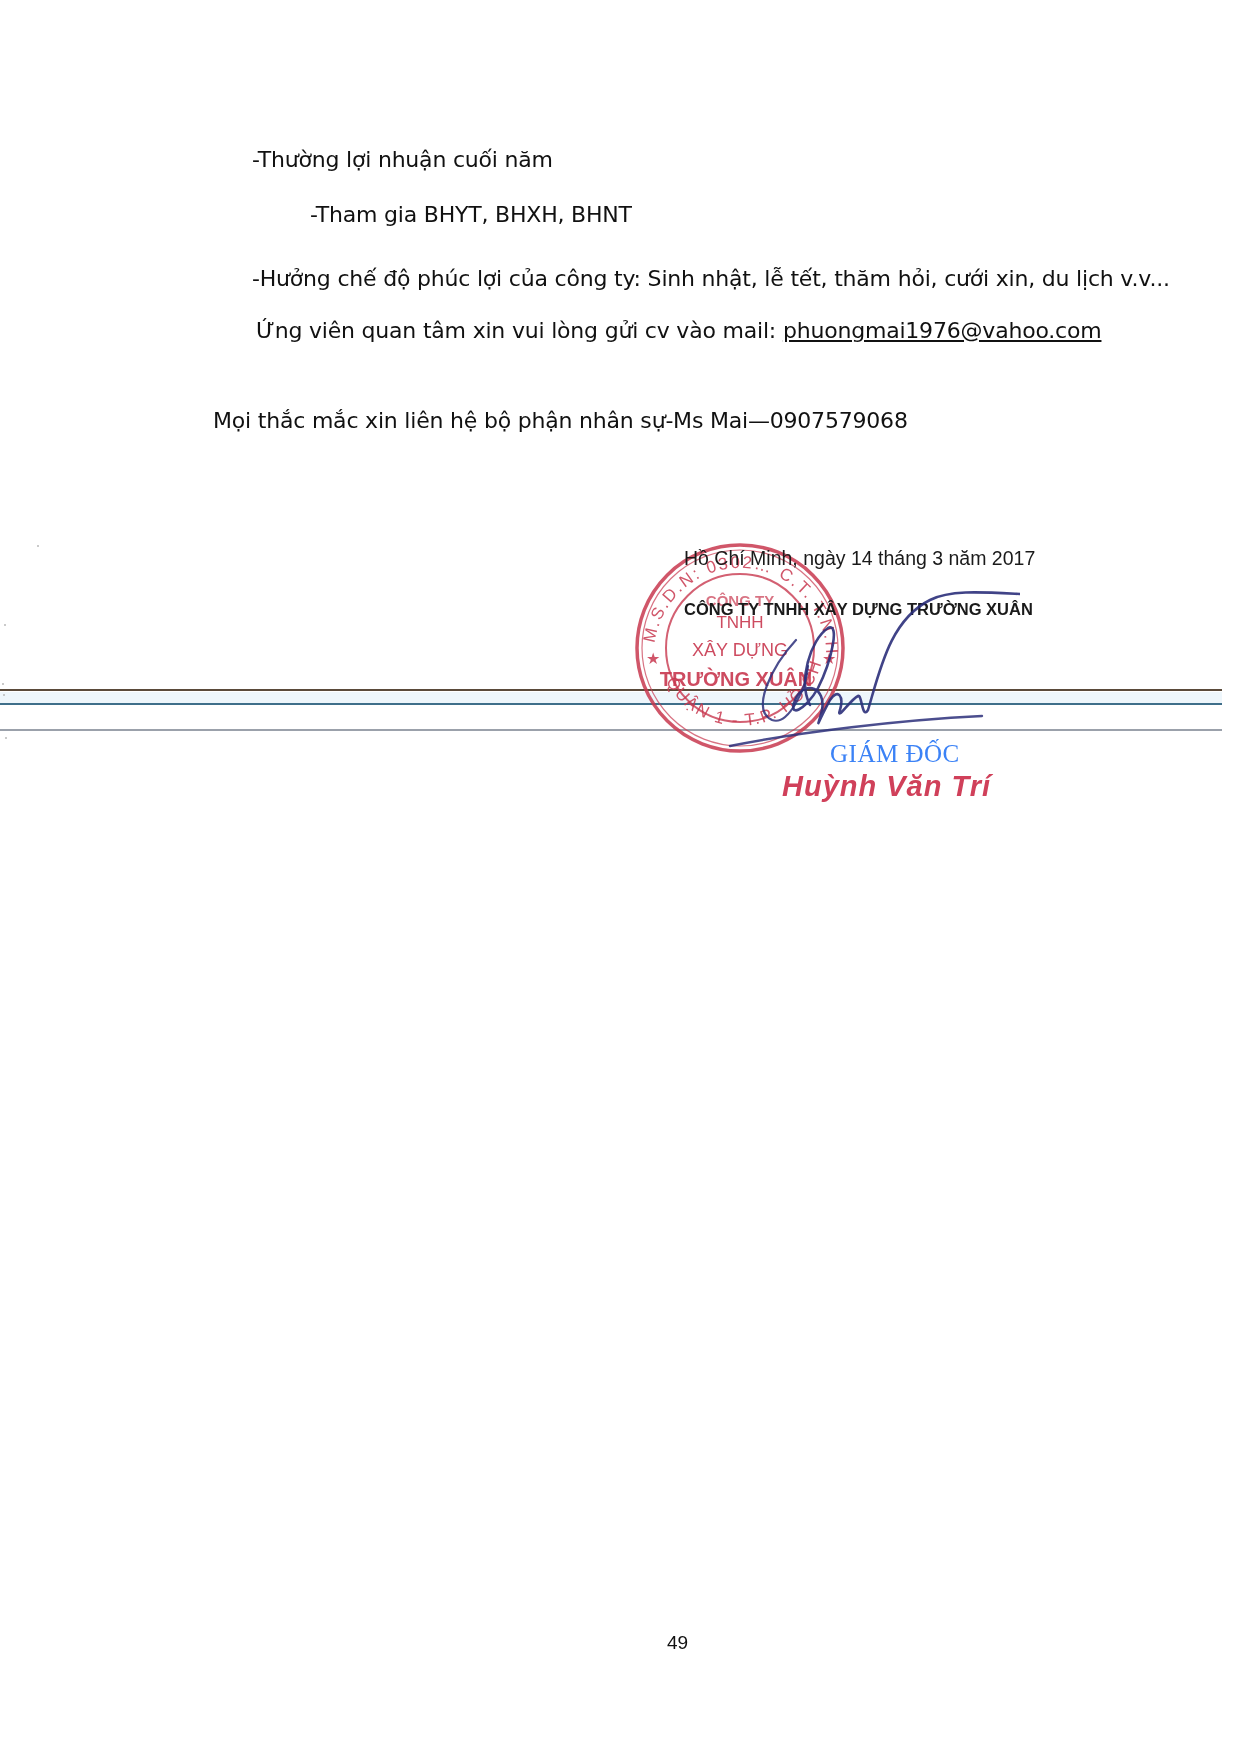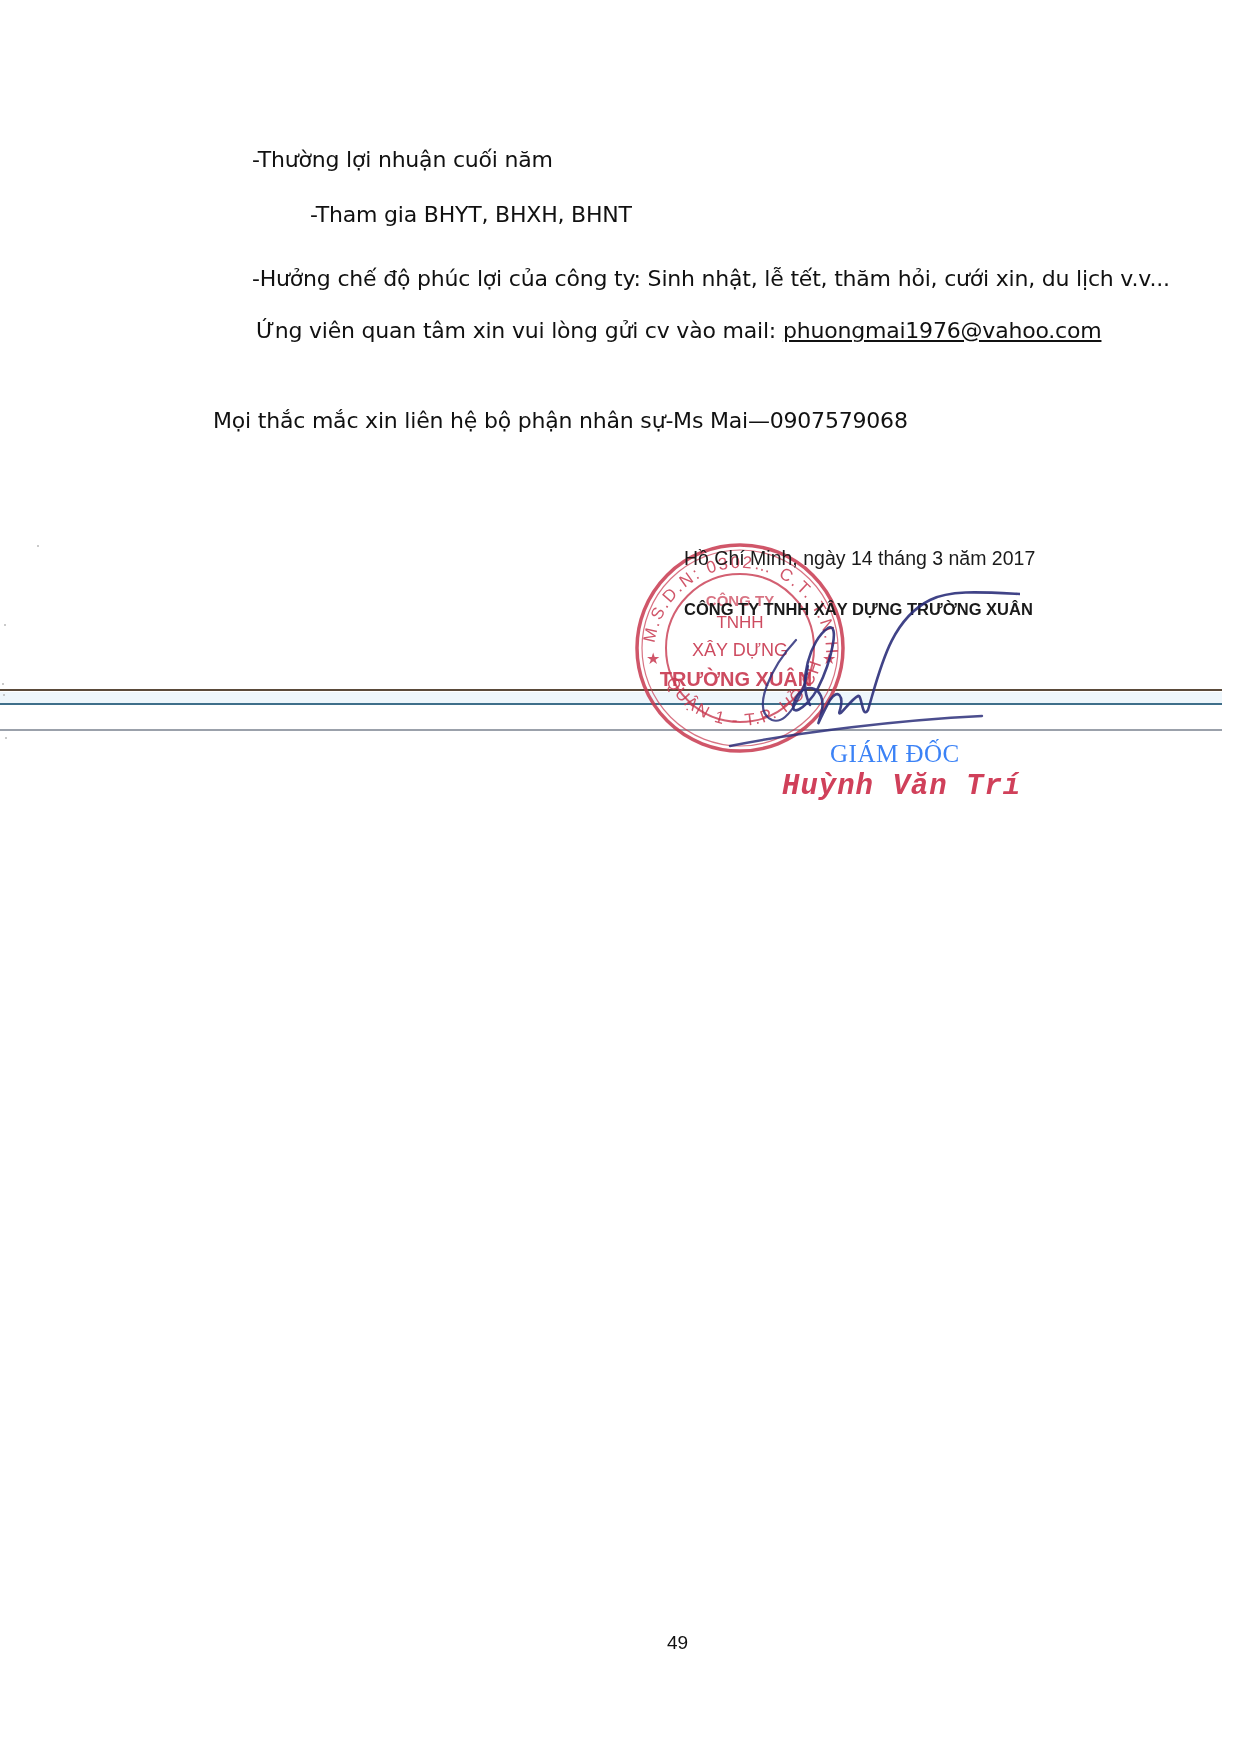--- a/index.html
+++ b/index.html
@@ -58,21 +58,21 @@
       font-family: "Liberation Serif", "DejaVu Serif", serif;
       font-size: 25px;
       color: #3b82f6;
       white-space: nowrap;
       letter-spacing: 0.5px;
     }
     .name-red {
       position: absolute;
       left: 782px;
       top: 770px;
-      font-family: Liberation Mono, monospace;
+      font-family: Liberation Sans, sans-serif;
       font-style: italic;
       font-weight: bold;
       font-size: 29px;
       color: #d0405a;
       white-space: nowrap;
       letter-spacing: 1px;
     }
     .signature {
       position: absolute;
       left: 600px;

